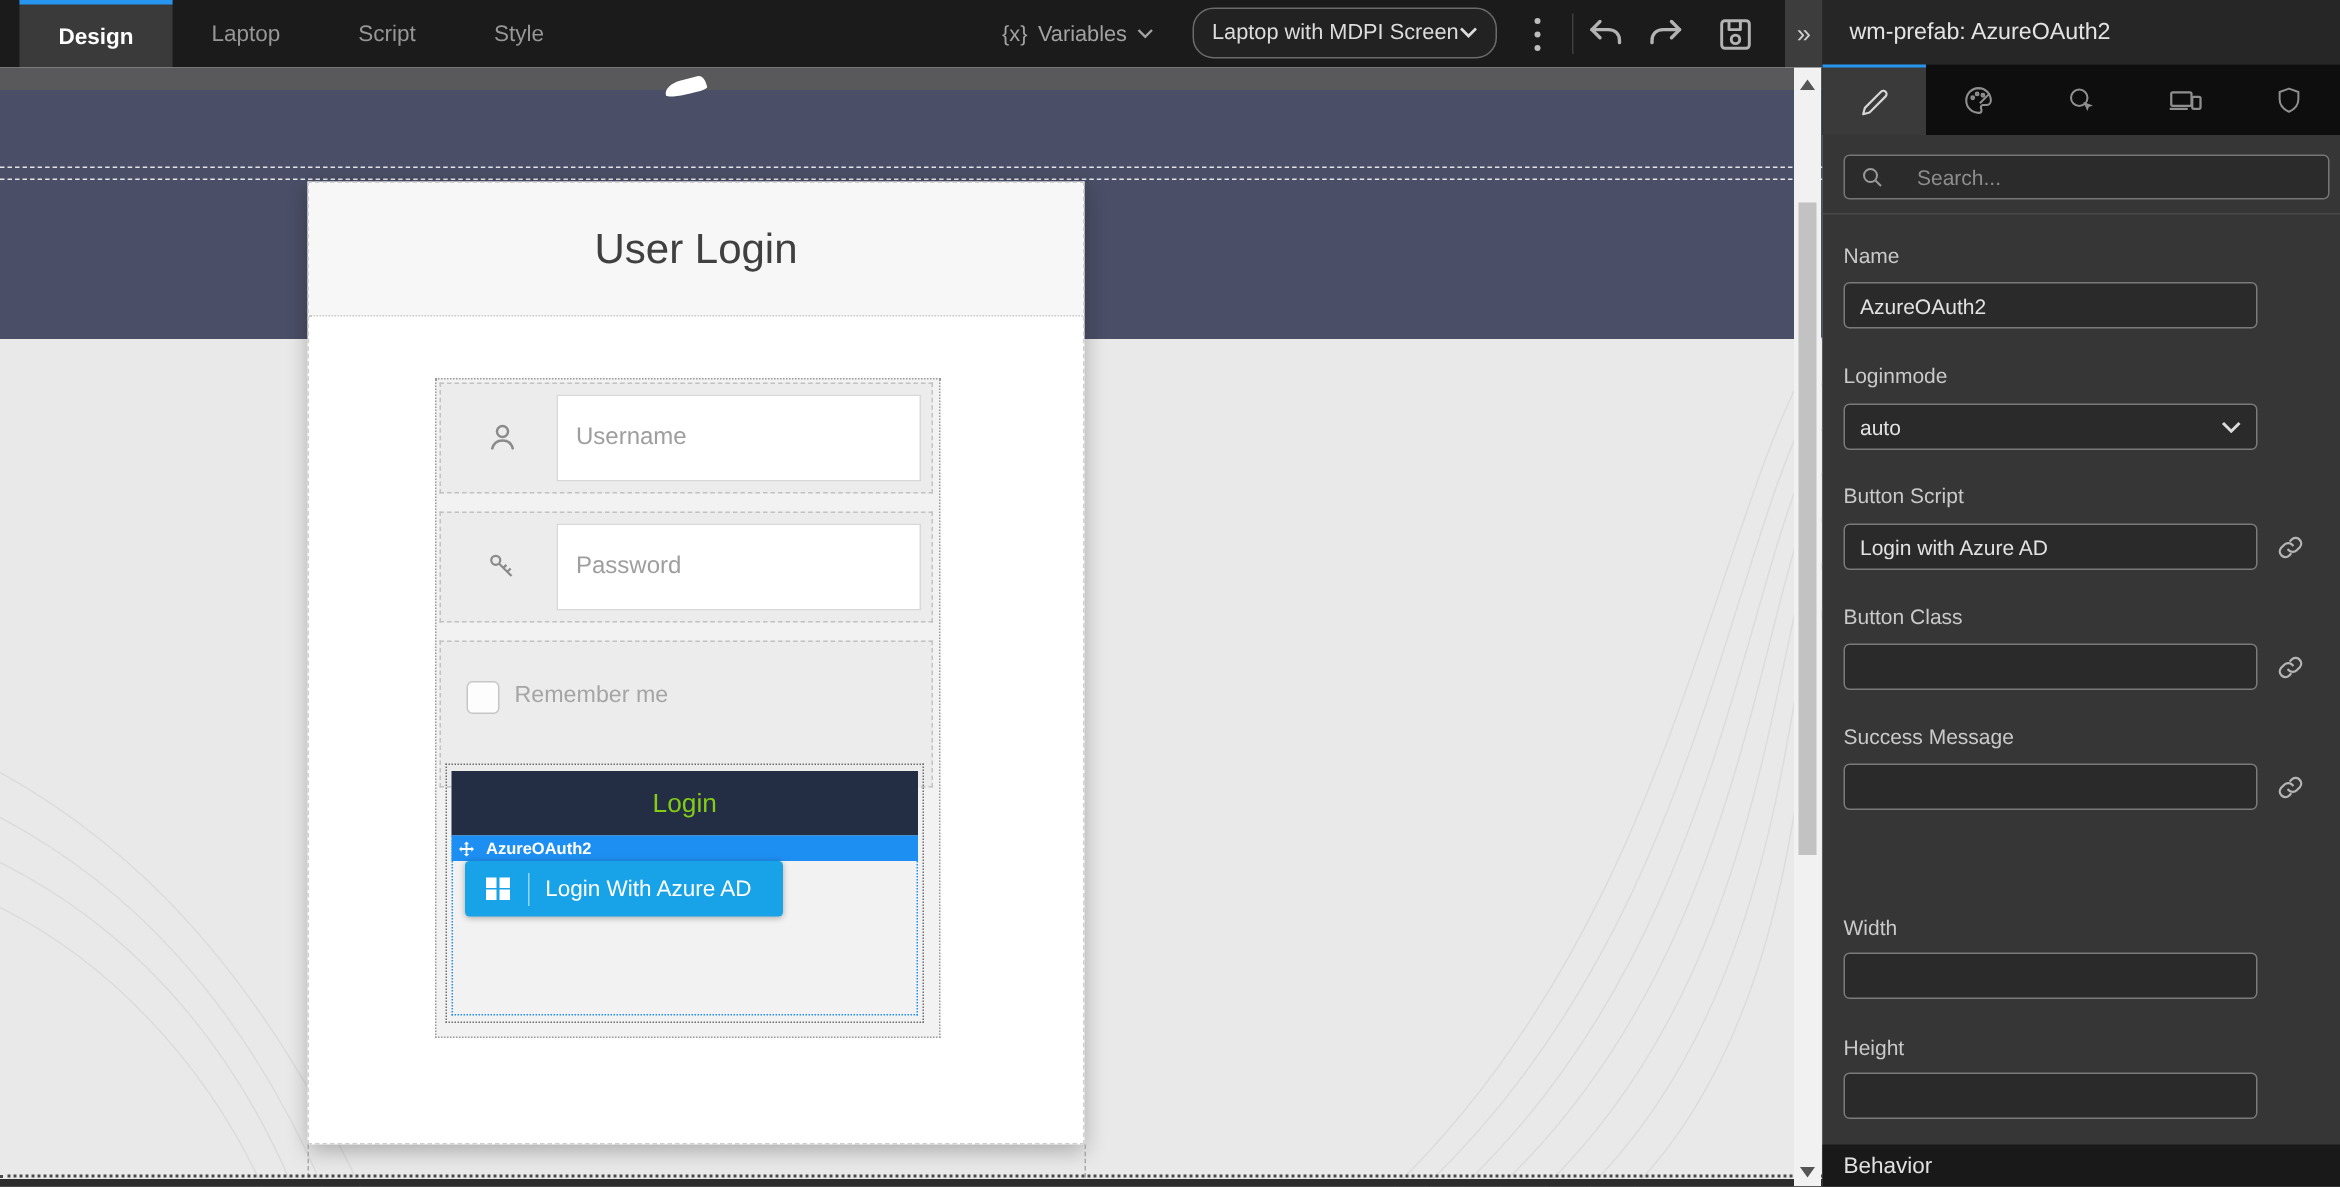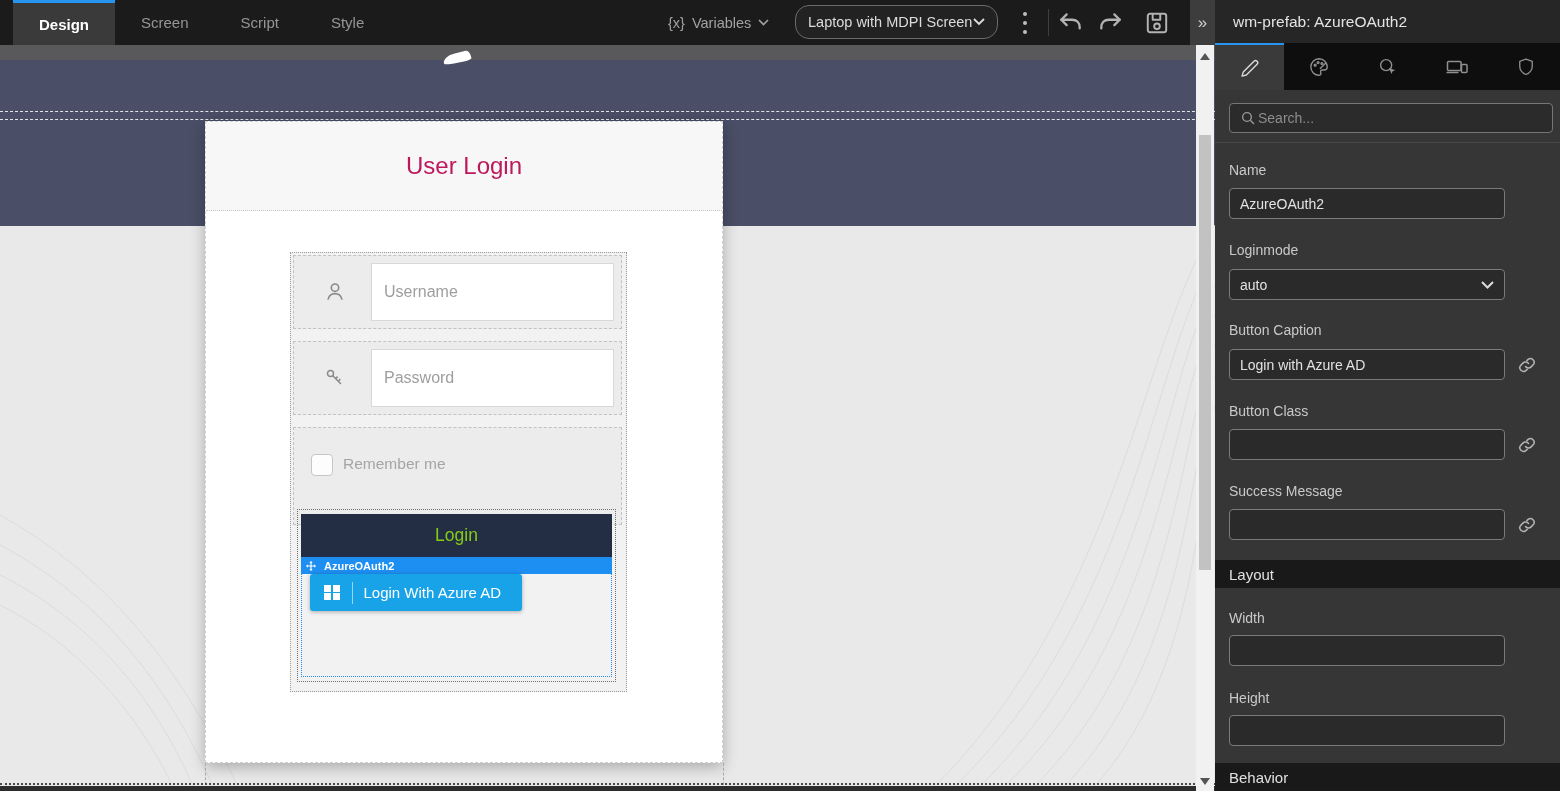--- a/index.html
+++ b/index.html
@@ -33,21 +33,21 @@
   .gray-strip{position:absolute;left:0;top:0;width:1215px;height:15px;background:#59595b;}
   .navy-band{position:absolute;left:0;top:15px;width:1215px;height:166px;background:#4a4e66;}
   .swoosh{position:absolute;left:443px;top:8px;width:28px;height:10px;background:#fff;
        border-radius:60% 20% 40% 80%/100% 100% 20% 40%;transform:rotate(-14deg);}
   .dash-line{position:absolute;left:0;width:1215px;border-top:1px dashed rgba(255,255,255,.85);}
   .waves{position:absolute;left:0;top:0;pointer-events:none;}
 
   .card{position:absolute;left:205px;top:76px;width:518px;height:642px;background:#ffffff;
        border:1px dashed #cfcfcf;box-sizing:border-box;box-shadow:0 4px 14px rgba(0,0,0,.28);}
   .card-header{height:88px;background:#f7f7f7;border-bottom:1px dotted #c9c9c9;
-       display:flex;align-items:center;justify-content:center;font-size:24px;color:#be185d;}
+       display:flex;align-items:center;justify-content:center;font-size:28px;color:#404040;}
 
   .form-outer{position:absolute;left:84px;top:130px;width:337px;height:440px;background:#f2f2f2;
        border:1px dotted #9a9a9a;box-sizing:border-box;}
   .form-row{position:absolute;left:2px;width:329px;background:#ececec;border:1px dashed #c2c2c2;
        box-sizing:border-box;}
   .icon-cell{position:absolute;left:6px;top:7px;width:70px;height:58px;display:flex;
        align-items:center;justify-content:center;color:#8a8a8a;}
   .cell-input{position:absolute;left:77px;top:7px;width:243px;height:58px;background:#fff;
        border:1px solid #d8d8d8;box-sizing:border-box;font-size:16px;color:#555;
        padding:0 12px;font-family:"Liberation Sans",sans-serif;outline:none;}
@@ -88,21 +88,21 @@
   
   .panel{position:absolute;left:1215px;top:0;width:345px;height:791px;background:#363636;}
   .p-header{position:absolute;left:0;top:0;width:345px;height:43px;background:#262626;
        color:#e3e3e3;font-size:15.5px;display:flex;align-items:center;padding-left:18px;
        box-sizing:border-box;}
   .p-tabs{position:absolute;left:0;top:43px;width:345px;height:47px;background:#0e0e0e;display:flex;}
   .p-tab{width:69px;height:47px;display:flex;align-items:center;justify-content:center;
        color:#8f8f8f;cursor:pointer;box-sizing:border-box;}
   .p-tab.active{background:#3a3a3a;border-top:2px solid #2595f0;color:#d8d8d8;}
   .search-box{position:absolute;left:14px;top:103px;width:324px;height:30px;background:#2b2b2b;
-       border:1px solid #767676;border-radius:4px;display:flex;align-items:center;gap:0;
+       border:1px solid #767676;border-radius:4px;display:flex;align-items:center;gap:20px;
        padding:0 10px;box-sizing:border-box;}
   .search-box input{flex:1;background:transparent;border:none;outline:none;color:#ddd;
        font-size:14px;font-family:"Liberation Sans",sans-serif;}
   .search-box input::placeholder{color:#8d8d8d;}
   .p-divider{position:absolute;left:0;top:142px;width:345px;border-top:1px solid #484848;}
   .p-label{position:absolute;left:14px;color:#c9c9c9;font-size:14px;}
   .p-input{position:absolute;left:14px;width:276px;height:31px;background:#2a2a2a;
        border:1px solid #7a7a7a;border-radius:4px;color:#e2e2e2;font-size:14px;padding:0 10px;
        box-sizing:border-box;font-family:"Liberation Sans",sans-serif;outline:none;}
   .p-select{position:absolute;left:14px;width:276px;height:31px;background:#2a2a2a;
@@ -114,21 +114,21 @@
        font-size:15px;display:flex;align-items:center;padding-left:14px;box-sizing:border-box;}
 </style>
 </head>
 <body>
 
 <div id="app">
 
   <div class="toolbar">
     <div class="tabs">
       <div class="tab active">Design</div>
-      <div class="tab">Screen</div>
+      <div class="tab">Laptop</div>
       <div class="tab">Script</div>
       <div class="tab">Style</div>
     </div>
 
     <div class="variables">
       <span>{x}</span>
       <span>Variables</span>
       <svg width="11" height="7" viewBox="0 0 11 7">
           <path d="M1 1l4.5 4.5L10 1" fill="none" stroke="#a2a2a2" stroke-width="1.6"></path>
         </svg>
@@ -318,21 +318,21 @@
     <input class="p-input" style="top: 188px;" type="text" value="AzureOAuth2">
 
     <div class="p-label" style="top:242px;">Loginmode</div>
     <div class="p-select" style="top:269px;">
       <span>auto</span>
       <svg width="13" height="8" viewBox="0 0 13 8">
           <path d="M1 1l5.5 5.5L12 1" fill="none" stroke="#dcdcdc" stroke-width="2"></path>
         </svg>
     </div>
 
-    <div class="p-label" style="top:322px;">Button Caption</div>
+    <div class="p-label" style="top:322px;">Button Script</div>
     <input class="p-input" style="top: 349px;" type="text" value="Login with Azure AD">
     <div class="bind-icon" style="top:356px;">
       <svg width="18" height="18" viewBox="0 0 24 24" fill="none" stroke="currentColor" stroke-width="2" stroke-linecap="round">
         <path d="M10 14a5 5 0 0 0 7.5.5l3-3a5 5 0 0 0-7-7l-1.7 1.7"></path>
         <path d="M14 10a5 5 0 0 0-7.5-.5l-3 3a5 5 0 0 0 7 7l1.7-1.7"></path>
       </svg>
     </div>
 
     <div class="p-label" style="top:403px;">Button Class</div>
     <input class="p-input" style="top: 429px;" type="text" value="">
@@ -345,21 +345,20 @@
 
     <div class="p-label" style="top:483px;">Success Message</div>
     <input class="p-input" style="top: 509px;" type="text" value="">
     <div class="bind-icon" style="top:516px;">
       <svg width="18" height="18" viewBox="0 0 24 24" fill="none" stroke="currentColor" stroke-width="2" stroke-linecap="round">
         <path d="M10 14a5 5 0 0 0 7.5.5l3-3a5 5 0 0 0-7-7l-1.7 1.7"></path>
         <path d="M14 10a5 5 0 0 0-7.5-.5l-3 3a5 5 0 0 0 7 7l1.7-1.7"></path>
       </svg>
     </div>
 
-    <div class="p-section" style="top:560px;">Layout</div>
 
     <div class="p-label" style="top:610px;">Width</div>
     <input class="p-input" style="top: 635px;" type="text" value="">
 
     <div class="p-label" style="top:690px;">Height</div>
     <input class="p-input" style="top: 715px;" type="text" value="">
 
     <div class="p-section" style="top:763px;height:28px;">Behavior</div>
   </div>
 

